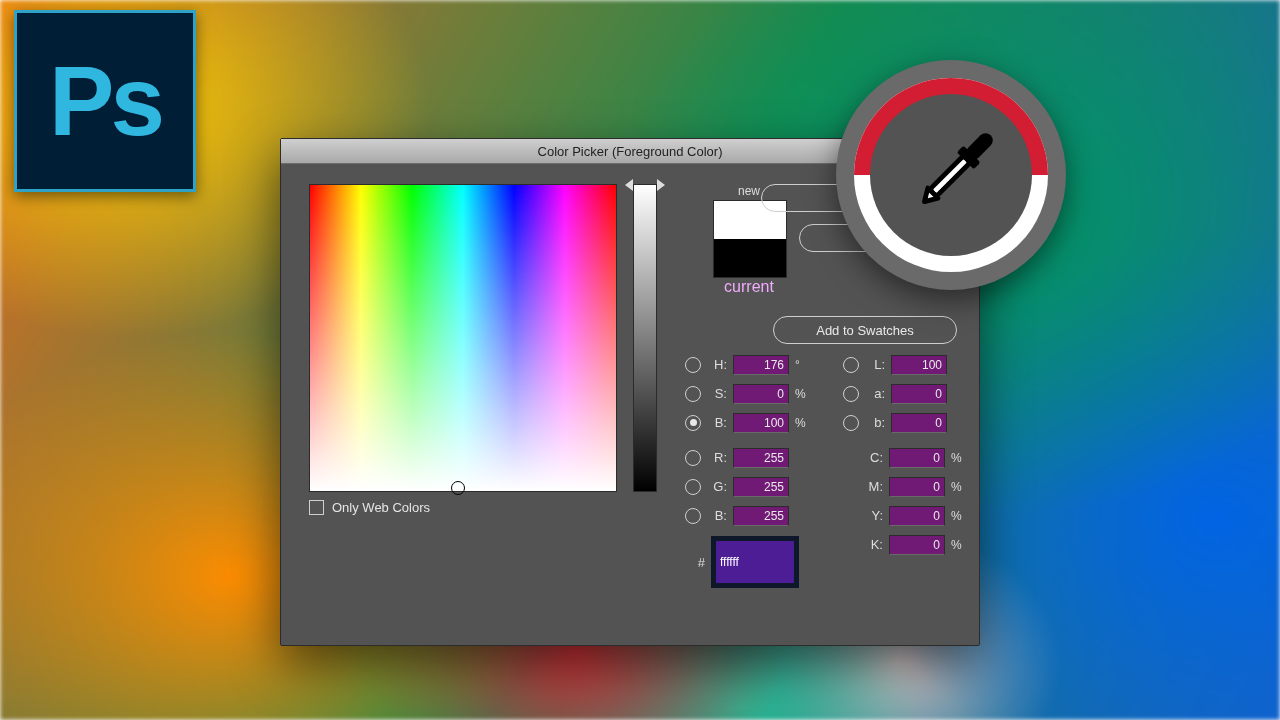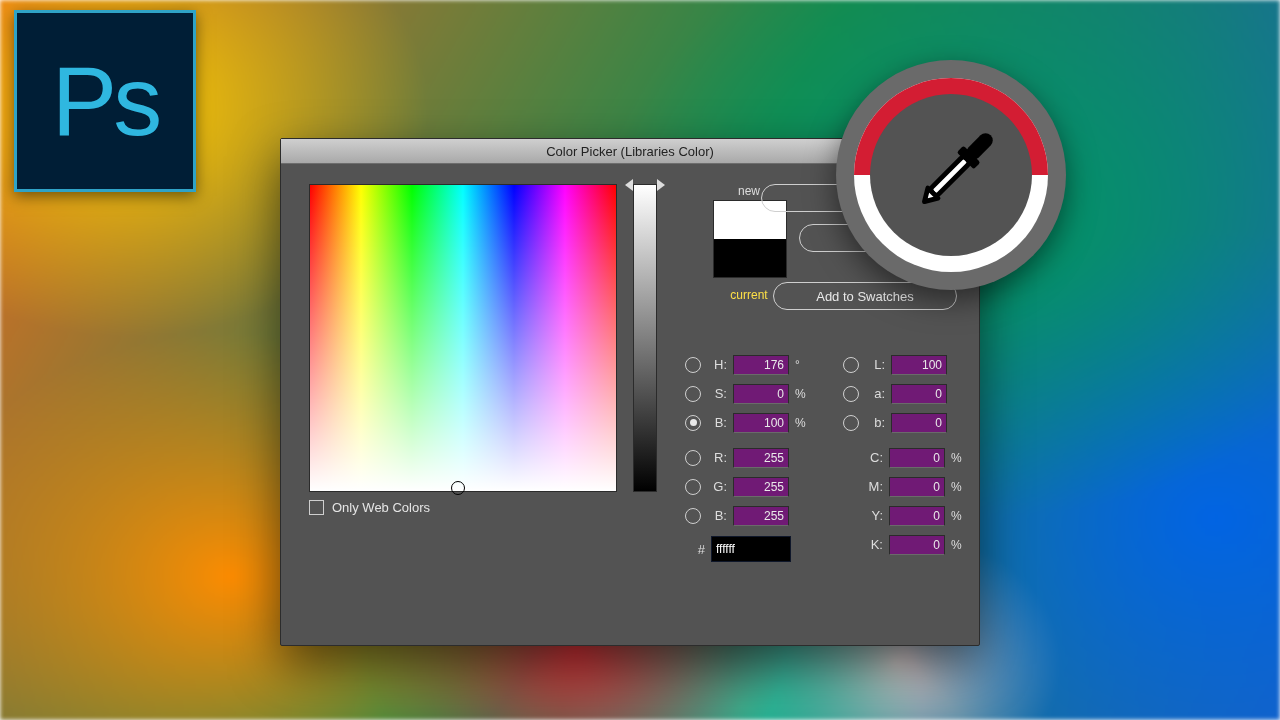--- a/index.html
+++ b/index.html
@@ -12,62 +12,62 @@
       radial-gradient(600px 500px at 95% 72%, rgba(0,100,230,.95), transparent 58%),
       radial-gradient(550px 420px at 18% 80%, rgba(255,140,0,.98), transparent 58%),
       radial-gradient(500px 380px at 10% 15%, rgba(255,210,0,.9), transparent 60%),
       radial-gradient(350px 280px at 45% 90%, rgba(230,40,50,.9), transparent 60%),
       radial-gradient(300px 220px at 58% 98%, rgba(40,190,150,.9), transparent 60%),
       radial-gradient(300px 240px at 70% 92%, rgba(230,200,200,.9), transparent 55%),
       linear-gradient(120deg,#e66b1f,#168a4e 50%,#1662c4);
   }
   
   .ps-logo{position:absolute;top:10px;left:14px;width:176px;height:176px;background:#001e36;border:3px solid #2fa3c7;display:flex;align-items:center;justify-content:center;box-shadow:0 4px 14px rgba(0,0,0,.5);}
-  .ps-logo span{font-weight:400;font-size:98px;letter-spacing:-4px;color:#2fb7e0;line-height:1;text-align:right;}
+  .ps-logo span{font-weight:700;font-size:98px;letter-spacing:-4px;color:#2fb7e0;line-height:1;text-align:right;}
   
   .dialog{position:absolute;left:280px;top:138px;width:698px;height:506px;background:#535353;box-shadow:0 18px 48px rgba(0,0,0,.55);border:1px solid #2c2c2c;border-radius:2px;color:#e5e5e5;}
   .titlebar{height:24px;background:linear-gradient(#cfcfcf,#a9a9a9);color:#222;font-size:13px;display:flex;align-items:center;justify-content:center;border-bottom:1px solid #6d6d6d;}
   .body{position:relative;padding:14px 16px 14px 16px;}
   
   .cfield{position:absolute;left:28px;top:20px;width:306px;height:306px;border:1px solid #2b2b2b;}
   .cfield .hue{position:absolute;inset:0;background:linear-gradient(90deg,#ff0000,#ffff00,#00ff00,#00ffff,#0000ff,#ff00ff,#ff0000);}
   .cfield .white{position:absolute;inset:0;background:linear-gradient(0deg,#fff,rgba(255,255,255,0));}
   .cfield .picker-dot{position:absolute;left:141px;top:296px;width:12px;height:12px;border:1.5px solid #000;border-radius:50%;background:transparent;}
   
   .hue-slider{position:absolute;left:352px;top:20px;width:22px;height:306px;border:1px solid #2b2b2b;background:linear-gradient(180deg,#fff,#000);}
   .hue-arrow{position:absolute;width:0;height:0;border-top:6px solid transparent;border-bottom:6px solid transparent;}
   .hue-arrow.left{left:344px;top:15px;border-right:8px solid #ddd;}
   .hue-arrow.right{left:376px;top:15px;border-left:8px solid #ddd;}
   
   .preview{position:absolute;left:408px;top:20px;width:72px;padding-left:24px;}
   .preview .lbl{font-size:12px;color:#ddd;text-align:center;margin-bottom:2px;}
   .preview .swatch{width:72px;height:76px;border:1px solid #2b2b2b;display:flex;flex-direction:column;}
   .preview .swatch .new{flex:1;background:#fff;}
   .preview .swatch .cur{flex:1;background:#000;}
-  .preview .lbl2{font-size:12px;color:#fde047;text-align:center;margin-top:10px;}
+  .preview .lbl2{font-size:16px;color:#f0abfc;text-align:center;margin-top:0;}
   
   .btncol{position:absolute;right:22px;top:20px;width:164px;display:flex;flex-direction:column;gap:12px;align-items:flex-end;}
   .pillbtn{height:26px;padding:0 18px;border:1px solid #cfcfcf;border-radius:14px;background:transparent;color:#e9e9e9;font-size:13px;display:flex;align-items:center;justify-content:center;cursor:pointer;min-width:120px;}
   .pillbtn.ok{min-width:158px;}
-  .pillbtn.sw{min-width:146px;}
+  .pillbtn.sw{min-width:146px;margin-top:34px;}
   .pillbtn.cl{min-width:138px;}
   
   .numblock{position:absolute;left:404px;top:186px;font-size:13px;color:#ddd;}
   .numrow{display:flex;align-items:center;height:29px;gap:6px;}
   .radio{width:14px;height:14px;border:1px solid #cfcfcf;border-radius:50%;display:inline-flex;align-items:center;justify-content:center;}
   .radio.sel::after{content:"";width:7px;height:7px;border-radius:50%;background:#e9e9e9;}
   .radio.plain{border:none;width:14px;}
   .numlbl{width:20px;text-align:right;}
   .numin{width:46px;height:18px;background:#701a75;border:1px solid #2b2b2b;border-bottom-color:#6a6a6a;color:#e9e9e9;font-size:12px;text-align:right;padding:0 4px;}
   .unit{width:16px;font-size:12px;color:#ddd;}
   .colA{display:inline-flex;flex-direction:column;gap:0;}
   .colpair{display:flex;gap:32px;}
   .hexrow{display:flex;align-items:center;gap:6px;margin-top:6px;}
   .hashlbl{width:20px;text-align:right;}
-  .hexin{width:70px;height:18px;background:#000000;border:1px solid #0f172a;color:#fff;font-size:12px;padding:3px 4px;}
+  .hexin{width:70px;height:18px;background:#4c1d95;border:5px solid #0f172a;color:#fff;font-size:12px;padding:12px 4px;}
   
   .owc{position:absolute;left:28px;top:336px;display:flex;align-items:center;gap:8px;font-size:13px;color:#e5e5e5;}
   .chk{width:13px;height:13px;border:1px solid #cfcfcf;background:transparent;}
   
   .badge{position:absolute;left:836px;top:60px;width:230px;height:230px;border-radius:50%;background:#6a6a6a;box-shadow:0 10px 30px rgba(0,0,0,.5);}
   .badge .ring{position:absolute;inset:18px;border-radius:50%;background:#fff;}
   .badge .redtop{position:absolute;inset:18px;border-radius:50%;background:conic-gradient(#d31d33 0deg,#d31d33 180deg,transparent 180deg,transparent 360deg);transform:rotate(-90deg);}
   .badge .inner{position:absolute;inset:34px;border-radius:50%;background:#535353;display:flex;align-items:center;justify-content:center;}
   .badge svg{width:120px;height:120px;transform:translate(4px,-4px) rotate(0deg);}
 </style>
@@ -75,21 +75,21 @@
 <body>
 
 <div class="stage">
   <div class="bg"></div>
 
   <div class="ps-logo">
     <span>Ps</span>
   </div>
 
   <div class="dialog">
-    <div class="titlebar">Color Picker (Libraries Color)</div>
+    <div class="titlebar">Color Picker (Foreground Color)</div>
     <div class="body">
 
       <div class="cfield">
         <div class="hue"></div>
         <div class="white"></div>
         <div class="picker-dot"></div>
       </div>
 
       <div class="hue-slider"></div>
       <div class="hue-arrow left"></div>

